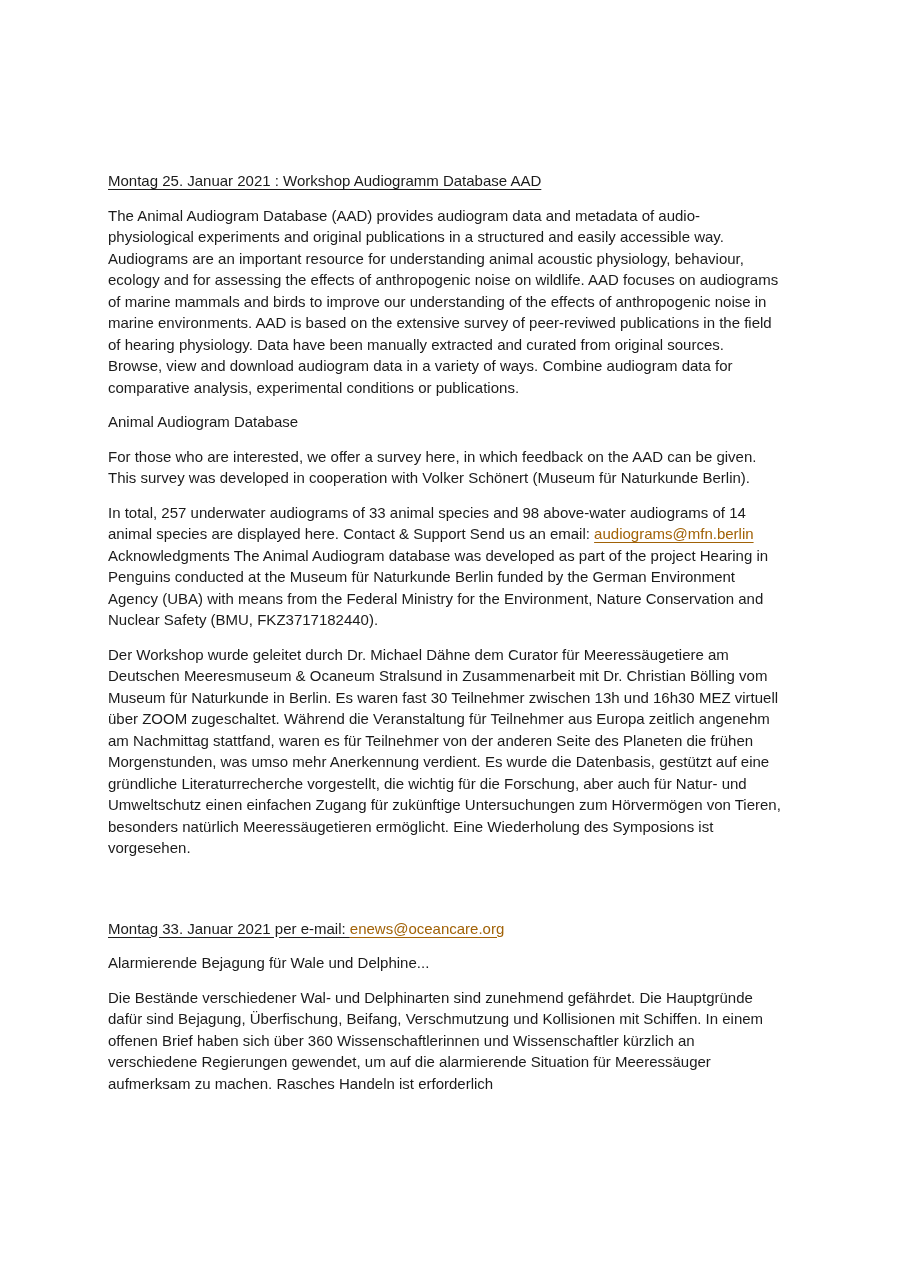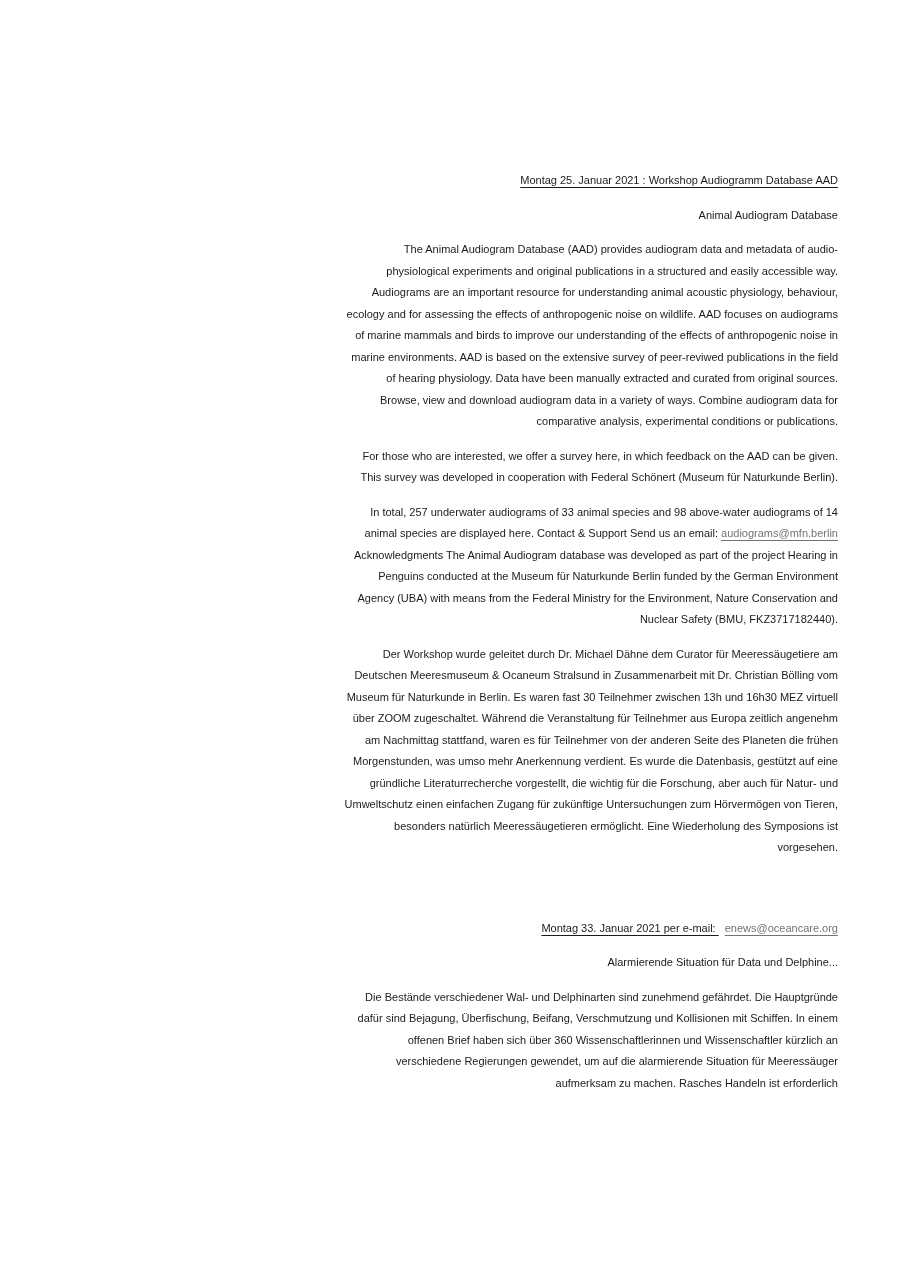--- a/index.html
+++ b/index.html
@@ -18,66 +18,64 @@
     box-sizing: border-box;
     width: 908px;
     height: 1285px;
     padding: 170px 70px 40px 108px;
     background: #ffffff;
   }
   .content {
     max-width: 730px;
   }
   .heading, .para {
-    font-size: 11px;
+    font-size: 15px;
     line-height: 21.5px;
     font-weight: 400;
     margin: 0 0 13px 0;
     white-space: pre-line;
-    text-align: right;
   }
   .underline-all, .underlined {
     text-decoration: underline;
     text-underline-offset: 3px;
   }
   .link {
-    color: #737373;
+    color: #a16207;
     text-decoration: underline;
     text-underline-offset: 3px;
     cursor: pointer;
   }
   .heading-link {
-    margin-left: 6px;
   }
   .section-gap {
     height: 46px;
   }
 </style>
 </head>
 <body>
 
 <div class="page">
   <div class="content">
 
     <h2 class="heading underline-all">Montag 25. Januar 2021 : Workshop Audiogramm Database AAD</h2>
 
-    <p class="para">Animal Audiogram Database</p>
-
     <p class="para">The Animal Audiogram Database (AAD) provides audiogram data and metadata of audio-
 physiological experiments and original publications in a structured and easily accessible way.
 Audiograms are an important resource for understanding animal acoustic physiology, behaviour,
 ecology and for assessing the effects of anthropogenic noise on wildlife. AAD focuses on audiograms
 of marine mammals and birds to improve our understanding of the effects of anthropogenic noise in
 marine environments. AAD is based on the extensive survey of peer-reviwed publications in the field
 of hearing physiology. Data have been manually extracted and curated from original sources.
 Browse, view and download audiogram data in a variety of ways. Combine audiogram data for
 comparative analysis, experimental conditions or publications.</p>
 
+    <p class="para">Animal Audiogram Database</p>
+
     <p class="para">For those who are interested, we offer a survey here, in which feedback on the AAD can be given.
-This survey was developed in cooperation with Federal Schönert (Museum für Naturkunde Berlin).</p>
+This survey was developed in cooperation with Volker Schönert (Museum für Naturkunde Berlin).</p>
 
     <p class="para"><span>In total, 257 underwater audiograms of 33 animal species and 98 above-water audiograms of 14
 animal species are displayed here. Contact &amp; Support Send us an email: </span><a class="link">audiograms@mfn.berlin</a><span>
 Acknowledgments The Animal Audiogram database was developed as part of the project Hearing in
 Penguins conducted at the Museum für Naturkunde Berlin funded by the German Environment
 Agency (UBA) with means from the Federal Ministry for the Environment, Nature Conservation and
 Nuclear Safety (BMU, FKZ3717182440).</span></p>
 
     <p class="para">Der Workshop wurde geleitet durch Dr. Michael Dähne dem Curator für Meeressäugetiere am
 Deutschen Meeresmuseum &amp; Ocaneum Stralsund in Zusammenarbeit mit Dr. Christian Bölling vom
@@ -87,21 +85,21 @@
 Morgenstunden, was umso mehr Anerkennung verdient. Es wurde die Datenbasis, gestützt auf eine
 gründliche Literaturrecherche vorgestellt, die wichtig für die Forschung, aber auch für Natur- und
 Umweltschutz einen einfachen Zugang für zukünftige Untersuchungen zum Hörvermögen von Tieren,
 besonders natürlich Meeressäugetieren ermöglicht. Eine Wiederholung des Symposions ist
 vorgesehen.</p>
 
     <div class="section-gap"></div>
 
     <h2 class="heading"><span class="underlined">Montag 33. Januar 2021 per e-mail: </span><a class="link heading-link">enews@oceancare.org</a></h2>
 
-    <p class="para">Alarmierende Situation für Data und Delphine...</p>
+    <p class="para">Alarmierende Bejagung für Wale und Delphine...</p>
 
     <p class="para">Die Bestände verschiedener Wal- und Delphinarten sind zunehmend gefährdet. Die Hauptgründe
 dafür sind Bejagung, Überfischung, Beifang, Verschmutzung und Kollisionen mit Schiffen. In einem
 offenen Brief haben sich über 360 Wissenschaftlerinnen und Wissenschaftler kürzlich an
 verschiedene Regierungen gewendet, um auf die alarmierende Situation für Meeressäuger
 aufmerksam zu machen. Rasches Handeln ist erforderlich</p>
 
 
   </div>
 </div>

